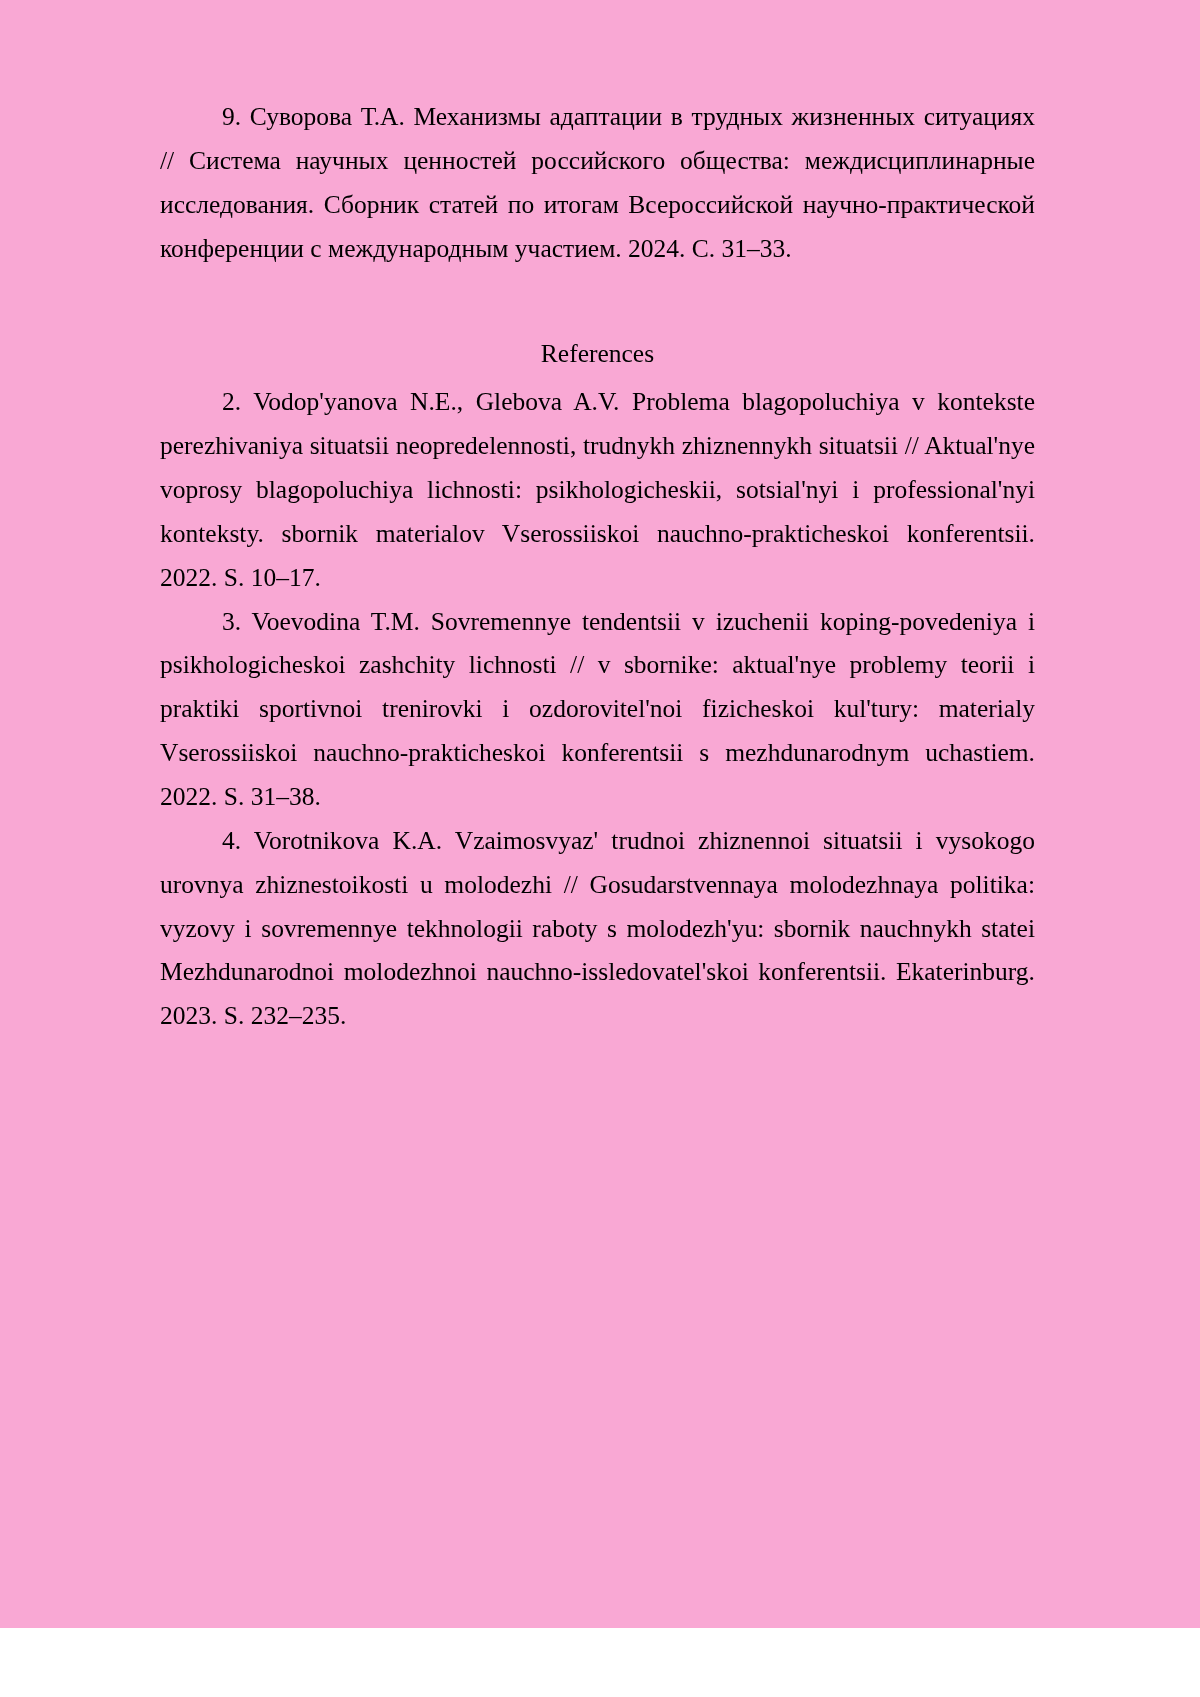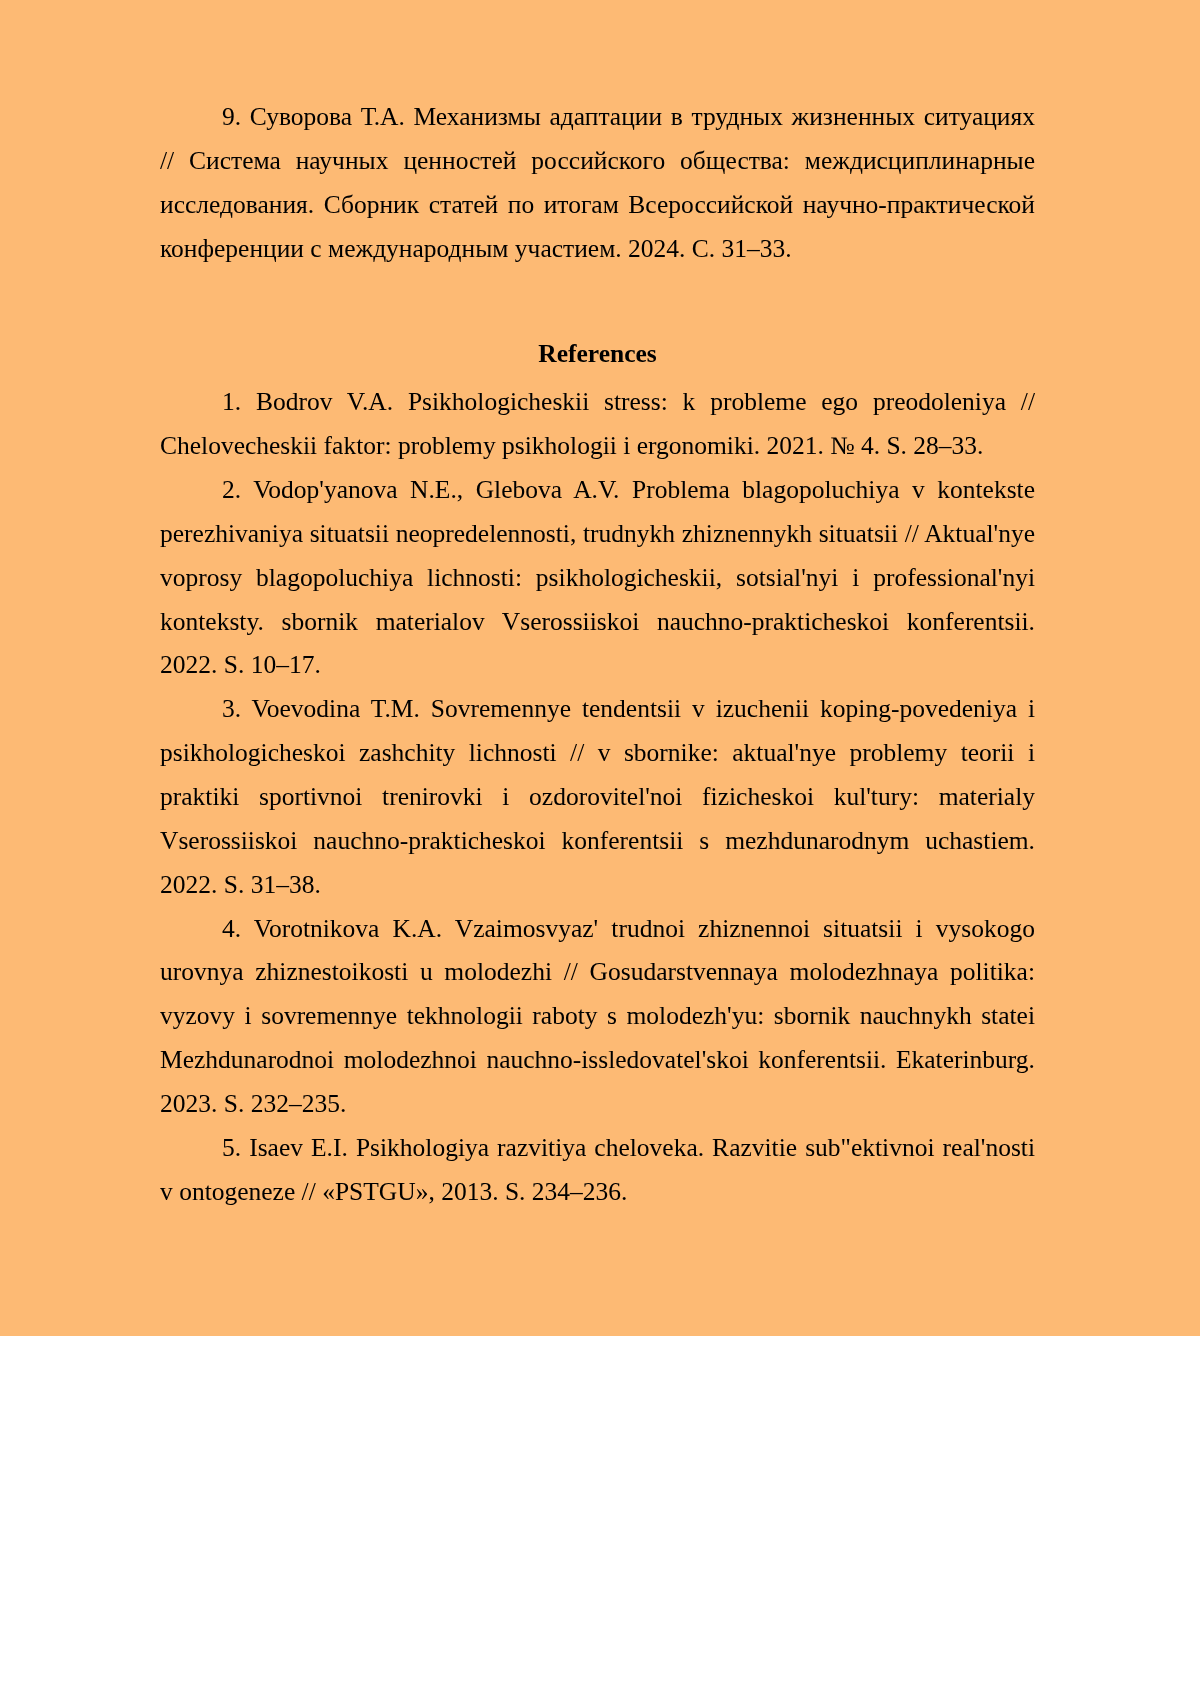--- a/index.html
+++ b/index.html
@@ -9,42 +9,42 @@
   }
   body {
     width: 1200px;
     height: 1697px;
     font-family: "Liberation Serif", "DejaVu Serif", serif;
     color: #000000;
   }
   .page {
     position: relative;
     width: 1200px;
-    height: 1336px;
+    height: 1628px;
     box-sizing: border-box;
     padding: 95px 165px 60px 160px;
-    background: #fdba74;
+    background: #f9a8d4;
   }
   .doc-body {
     font-size: 25.5px;
     line-height: 1.72;
     text-align: justify;
     text-justify: inter-word;
   }
   .para {
     margin: 0;
     text-indent: 62px;
     text-align: justify;
     text-justify: inter-word;
     hyphens: none;
   }
   .section-heading {
     margin: 0;
     text-align: center;
-    font-weight: bold;
+    font-weight: normal;
     text-indent: 0;
   }
   .spacer-before-heading {
     height: 62px;
   }
   .spacer-after-heading {
     height: 4px;
   }
 </style>
 </head>
@@ -54,20 +54,18 @@
   <div class="doc-body">
 
     <p class="para">9. Суворова Т.А. Механизмы адаптации в трудных жизненных ситуациях // Система научных ценностей российского общества: междисциплинарные исследования. Сборник статей по итогам Всероссийской научно-практической конференции с международным участием. 2024. С. 31–33.</p>
 
     <div class="spacer-before-heading"></div>
 
     <p class="section-heading">References</p>
 
     <div class="spacer-after-heading"></div>
 
-    <p class="para">1. Bodrov V.A. Psikhologicheskii stress: k probleme ego preodoleniya // Chelovecheskii faktor: problemy psikhologii i ergonomiki. 2021. № 4. S. 28–33.</p>
     <p class="para">2. Vodop'yanova N.E., Glebova A.V. Problema blagopoluchiya v kontekste perezhivaniya situatsii neopredelennosti, trudnykh zhiznennykh situatsii // Aktual'nye voprosy blagopoluchiya lichnosti: psikhologicheskii, sotsial'nyi i professional'nyi konteksty. sbornik materialov Vserossiiskoi nauchno-prakticheskoi konferentsii. 2022. S. 10–17.</p>
     <p class="para">3. Voevodina T.M. Sovremennye tendentsii v izuchenii koping-povedeniya i psikhologicheskoi zashchity lichnosti // v sbornike: aktual'nye problemy teorii i praktiki sportivnoi trenirovki i ozdorovitel'noi fizicheskoi kul'tury: materialy Vserossiiskoi nauchno-prakticheskoi konferentsii s mezhdunarodnym uchastiem. 2022. S. 31–38.</p>
     <p class="para">4. Vorotnikova K.A. Vzaimosvyaz' trudnoi zhiznennoi situatsii i vysokogo urovnya zhiznestoikosti u molodezhi // Gosudarstvennaya molodezhnaya politika: vyzovy i sovremennye tekhnologii raboty s molodezh'yu: sbornik nauchnykh statei Mezhdunarodnoi molodezhnoi nauchno-issledovatel'skoi konferentsii. Ekaterinburg. 2023. S. 232–235.</p>
-    <p class="para">5. Isaev E.I. Psikhologiya razvitiya cheloveka. Razvitie sub"ektivnoi real'nosti v ontogeneze // «PSTGU», 2013. S. 234–236.</p>
 
   </div>
 </div>
 
 </body></html>

